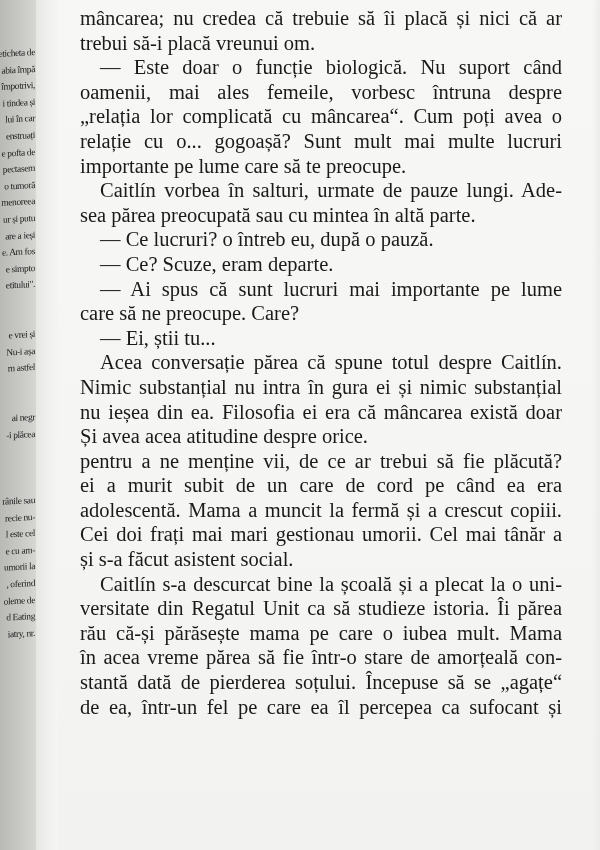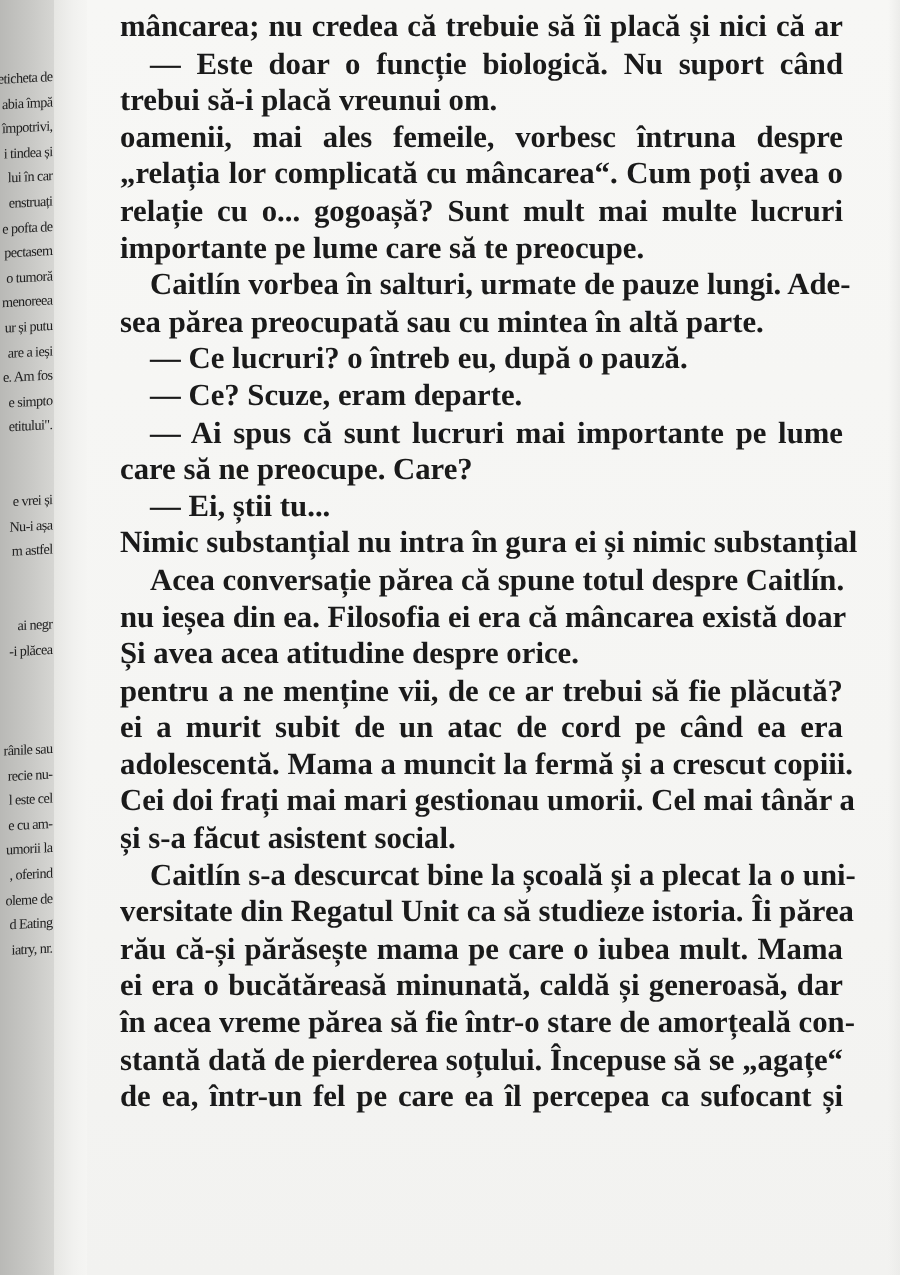--- a/index.html
+++ b/index.html
@@ -70,21 +70,20 @@
       font-size: 20.5px;
       line-height: 24.6px;
       color: #1a1a1a;
     }
     .text-line {
       display: block;
       white-space: nowrap;
       height: 24.6px;
       text-align: justify;
       text-align-last: justify;
-      font-weight: bold;
     }
     .text-line.last {
       text-align-last: left;
     }
     .text-line.indent {
       padding-left: 20px;
     }
     .page-edge-right {
       position: absolute;
       right: 0;
@@ -135,44 +134,43 @@
       <span class="facing-line">oleme de</span>
       <span class="facing-line">d Eating</span>
       <span class="facing-line">iatry, nr.</span>
     </div>
 </div>
 <div class="gutter"></div>
 
 <div class="main-page">
   <div class="page-text" id="page-text">
       <span class="text-line">mâncarea; nu credea că trebuie să îi placă și nici că ar</span>
+      <span class="text-line last">trebui să-i placă vreunui om.</span>
       <span class="text-line indent">— Este doar o funcție biologică. Nu suport când</span>
-      <span class="text-line last">trebui să-i placă vreunui om.</span>
       <span class="text-line">oamenii, mai ales femeile, vorbesc întruna despre</span>
       <span class="text-line">„relația lor complicată cu mâncarea“. Cum poți avea o</span>
       <span class="text-line">relație cu o... gogoașă? Sunt mult mai multe lucruri</span>
       <span class="text-line last">importante pe lume care să te preocupe.</span>
       <span class="text-line indent">Caitlín vorbea în salturi, urmate de pauze lungi. Ade-</span>
       <span class="text-line last">sea părea preocupată sau cu mintea în altă parte.</span>
       <span class="text-line indent last">— Ce lucruri? o întreb eu, după o pauză.</span>
       <span class="text-line indent last">— Ce? Scuze, eram departe.</span>
       <span class="text-line indent">— Ai spus că sunt lucruri mai importante pe lume</span>
       <span class="text-line last">care să ne preocupe. Care?</span>
       <span class="text-line indent last">— Ei, știi tu...</span>
+      <span class="text-line indent">Acea conversație părea că spune totul despre Caitlín.</span>
       <span class="text-line">Nimic substanțial nu intra în gura ei și nimic substanțial</span>
-      <span class="text-line indent">Acea conversație părea că spune totul despre Caitlín.</span>
       <span class="text-line">nu ieșea din ea. Filosofia ei era că mâncarea există doar</span>
       <span class="text-line last">Și avea acea atitudine despre orice.</span>
       <span class="text-line">pentru a ne menține vii, de ce ar trebui să fie plăcută?</span>
-      <span class="text-line">ei a murit subit de un atac de cord pe când ea era</span>
+      <span class="text-line">ei a murit subit de un care de cord pe când ea era</span>
       <span class="text-line">adolescentă. Mama a muncit la fermă și a crescut copiii.</span>
       <span class="text-line">Cei doi frați mai mari gestionau umorii. Cel mai tânăr a</span>
       <span class="text-line last">și s-a făcut asistent social.</span>
       <span class="text-line indent">Caitlín s-a descurcat bine la școală și a plecat la o uni-</span>
       <span class="text-line">versitate din Regatul Unit ca să studieze istoria. Îi părea</span>
       <span class="text-line">rău că-și părăsește mama pe care o iubea mult. Mama</span>
-      <span class="text-line">ei era o bucătăreasă minunată, caldă și generoasă, dar</span>
       <span class="text-line">în acea vreme părea să fie într-o stare de amorțeală con-</span>
       <span class="text-line">stantă dată de pierderea soțului. Începuse să se „agațe“</span>
       <span class="text-line">de ea, într-un fel pe care ea îl percepea ca sufocant și</span>
     </div>
   <div class="page-edge-right"></div>
 </div>
 
 </body></html>

